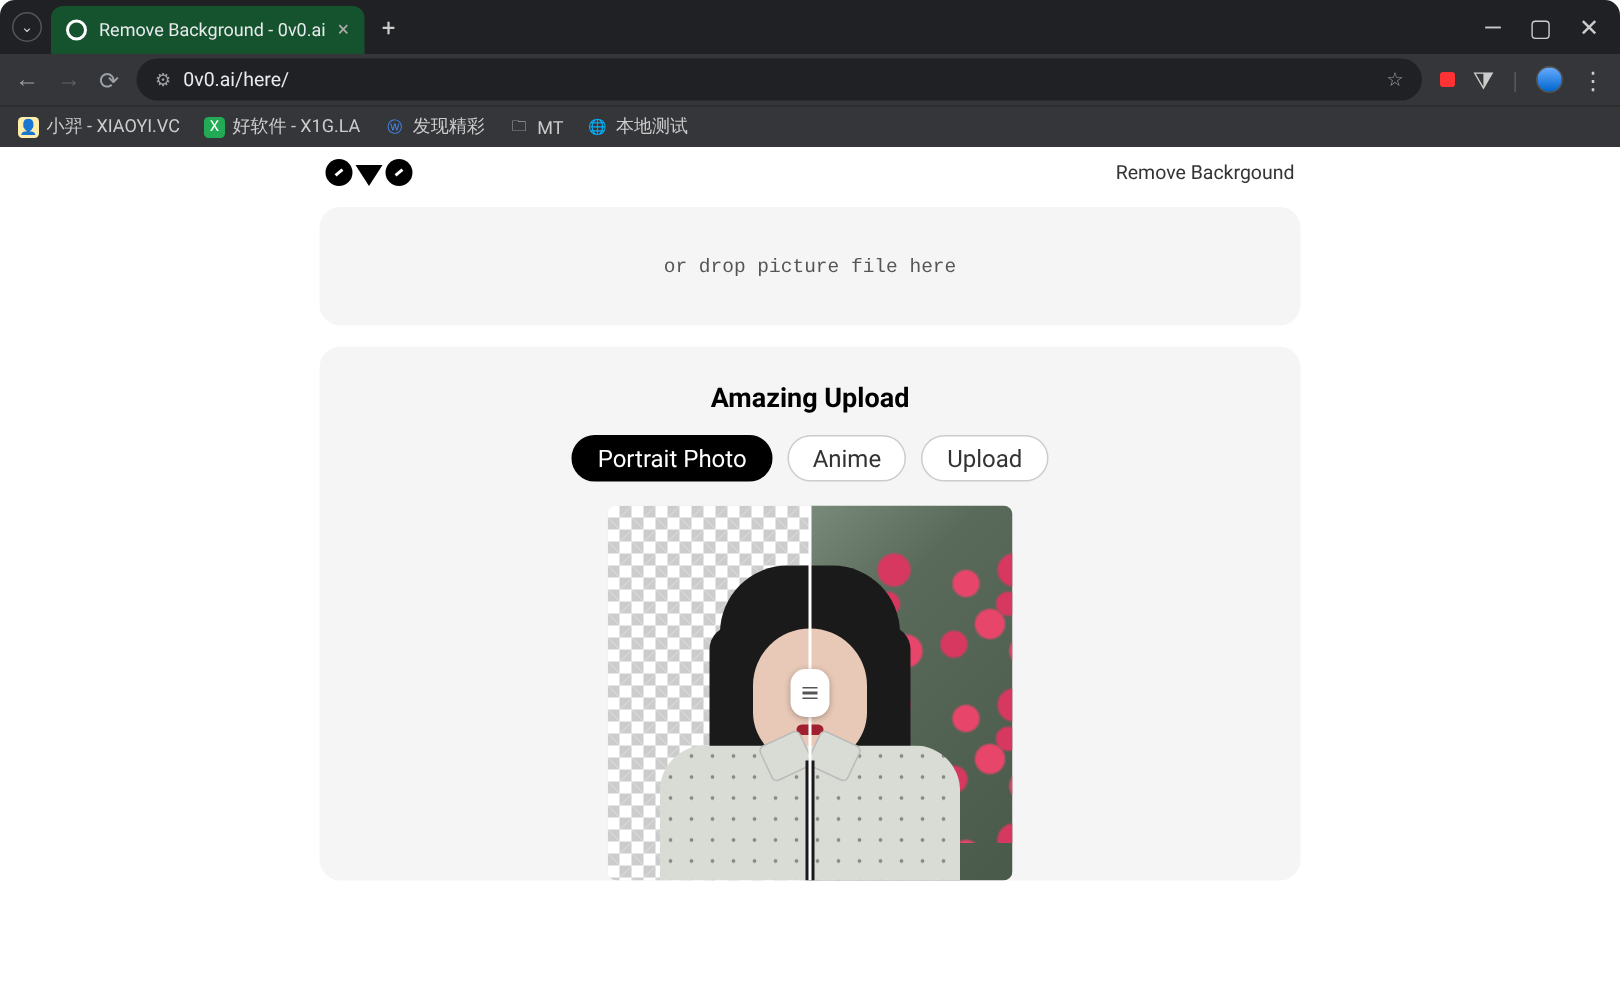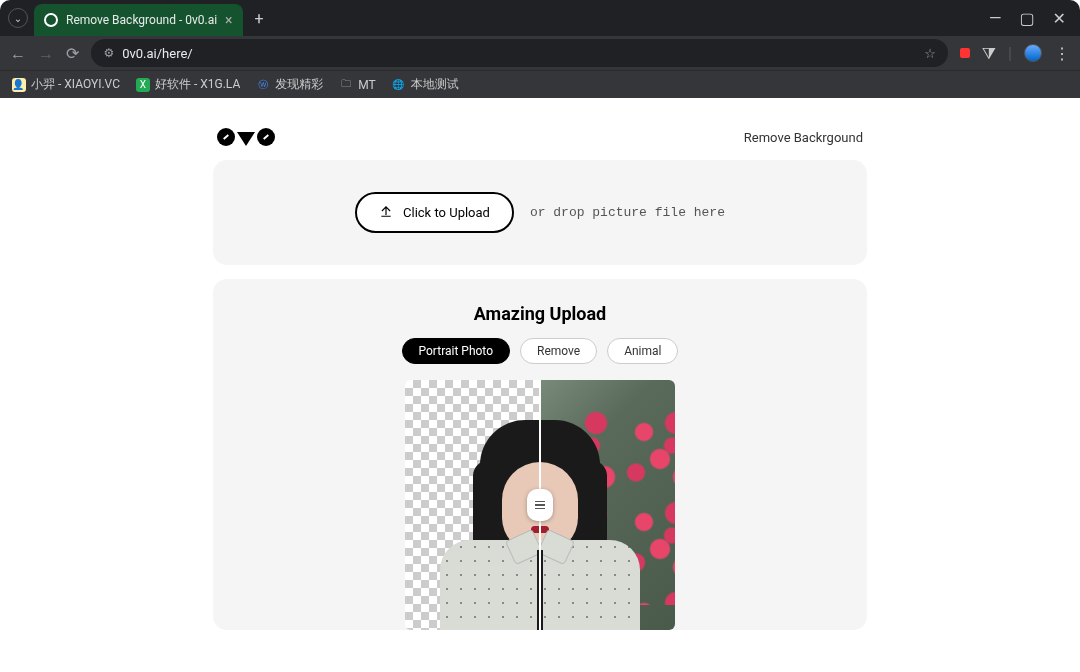--- a/index.html
+++ b/index.html
@@ -21,39 +21,39 @@
     .addr-right { margin-left: auto; color: #9aa0a6; display:flex; gap:14px; align-items:center;}
     .ext-icons { display: flex; gap: 12px; align-items: center; color: #ccc; }
     .red-dot { width: 10px; height: 10px; background: #f33; border-radius: 2px; }
     .avatar { width: 18px; height: 18px; border-radius: 50%; background: linear-gradient(#6af,#06c); border:1px solid #555;}
     
     .bookmark-bar { display: flex; align-items: center; height: 28px; padding: 0 12px; gap: 16px; background: #35363a; font-size: 12px; color: #ccc; border-top: 1px solid #2a2a2a;}
     .bm { display: flex; align-items: center; gap: 5px; }
     .bm-ico { width: 14px; height: 14px; border-radius: 3px; display:inline-flex; align-items:center; justify-content:center; font-size:10px;}
     
     
-    .page { background: #fff; height: calc(672px - 98px); overflow: hidden; padding: 30px 0; }
+    .page { background: #fff; height: calc(672px - 98px); overflow: hidden; padding: 8px 0; }
     .container { max-width: 654px; margin: 0 auto; }
     
     .header-row { display: flex; align-items: center; justify-content: space-between; padding: 0 4px 14px; }
     .logo { display: flex; align-items: center; gap: 2px; }
     .logo-dot { width: 18px; height: 18px; background: #000; border-radius: 50%; position: relative; }
     .logo-dot::after { content:""; position:absolute; width:6px;height:2px;background:#fff; top:8px;left:6px; transform:rotate(-40deg);}
     .logo-tri { width: 0; height: 0; border-left: 9px solid transparent; border-right: 9px solid transparent; border-top: 14px solid #000; margin-top:4px;}
     .header-link { font-size: 13px; color: #333; }
     
     .card { background: #f5f5f6; border-radius: 14px; padding: 32px; margin-bottom: 14px; }
     .upload-row { display: flex; align-items: center; justify-content: center; gap: 16px; }
     .upload-btn { display: flex; align-items: center; gap: 10px; border: 2px solid #000; border-radius: 22px; padding: 10px 22px; font-size: 13px; background:#fff;}
     .drop-text { font-size: 13px; color: #555; font-family: Liberation Mono, monospace; }
     
     .demos-card { background: #f5f5f6; border-radius: 14px; padding: 24px 24px 0; text-align: center; }
     .demos-title { font-size: 18px; font-weight: 700; margin-bottom: 14px; }
     .pill-row { display: flex; justify-content: center; gap: 10px; margin-bottom: 16px; }
-    .pill { border: 1px solid #ccc; border-radius: 16px; padding: 5px 16px; font-size: 12px; background:#fff; color:#333;}
+    .pill { border: 1px solid #ccc; border-radius: 16px; padding: 5px 16px; font-size: 16px; background:#fff; color:#333;}
     .pill.active { background: #000; color: #fff; border-color:#000;}
     
     .compare-wrap { width: 270px; height: 250px; margin: 0 auto; position: relative; border-radius: 6px; overflow: hidden; }
     .compare-bg { position: absolute; inset: 0; }
     .checker { position:absolute; top:0; left:0; width:50%; height:100%; 
       background-image: linear-gradient(45deg,#ccc 25%,transparent 25%),linear-gradient(-45deg,#ccc 25%,transparent 25%),linear-gradient(45deg,transparent 75%,#ccc 75%),linear-gradient(-45deg,transparent 75%,#ccc 75%);
       background-size: 16px 16px; background-position: 0 0,0 8px,8px -8px,-8px 0; background-color:#fff;}
     .photo-bg { position:absolute; top:0; right:0; width:50%; height:100%; background: linear-gradient(135deg,#7a8a7a 0%,#5a6a5a 30%,#4a5a4a 100%);}
     .flowers { position:absolute; top:10%; right:0; width:50%; height:80%; background: radial-gradient(circle at 30% 30%,#e8456b 0 8px,transparent 10px), radial-gradient(circle at 70% 20%,#d63860 0 10px,transparent 12px), radial-gradient(circle at 50% 60%,#e8456b 0 9px,transparent 11px), radial-gradient(circle at 20% 75%,#d63860 0 8px,transparent 10px), radial-gradient(circle at 80% 80%,#e8456b 0 10px,transparent 12px), radial-gradient(circle at 65% 45%,#d63860 0 7px,transparent 9px); background-size: 80px 90px;}
     .person { position:absolute; bottom:0; left:50%; transform:translateX(-50%); width:210px; height:230px; }
@@ -138,38 +138,30 @@
       <div class="logo">
         <span class="logo-dot"></span>
         <span class="logo-tri"></span>
         <span class="logo-dot"></span>
       </div>
       <a class="header-link">Remove Backrgound</a>
     </div>
 
     <div class="card">
       <div class="upload-row">
-        <button class="upload-btn">
-          <span>
-            <svg width="14" height="14" viewBox="0 0 24 24" fill="none" stroke="#000" stroke-width="2">
-                <path d="M12 19V5M5 12l7-7 7 7M4 21h16"></path>
-              </svg>
-          </span>
-          <span>Click to Upload</span>
-        </button>
         <span class="drop-text">or drop picture file here</span>
       </div>
     </div>
 
     <div class="demos-card">
       <h2 class="demos-title">Amazing Upload</h2>
       <div class="pill-row">
         <button class="pill active">Portrait Photo</button>
-        <button class="pill">Remove</button>
-        <button class="pill">Animal</button>
+        <button class="pill">Anime</button>
+        <button class="pill">Upload</button>
       </div>
       <div class="compare-wrap">
         <div class="compare-bg">
           <div class="checker"></div>
           <div class="photo-bg"></div>
           <div class="flowers"></div>
         </div>
         <div class="person">
           <div class="hair-l"></div>
             <div class="hair-r"></div>

